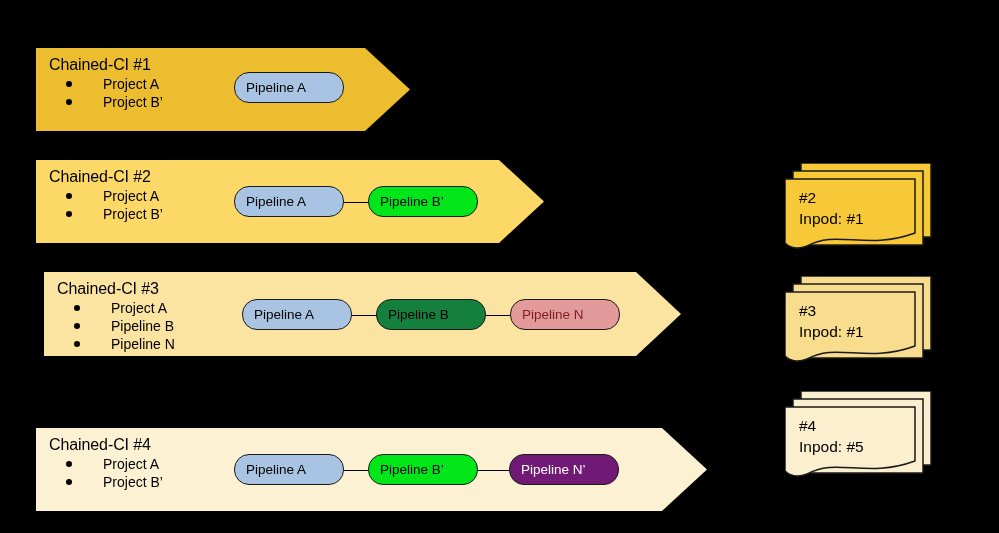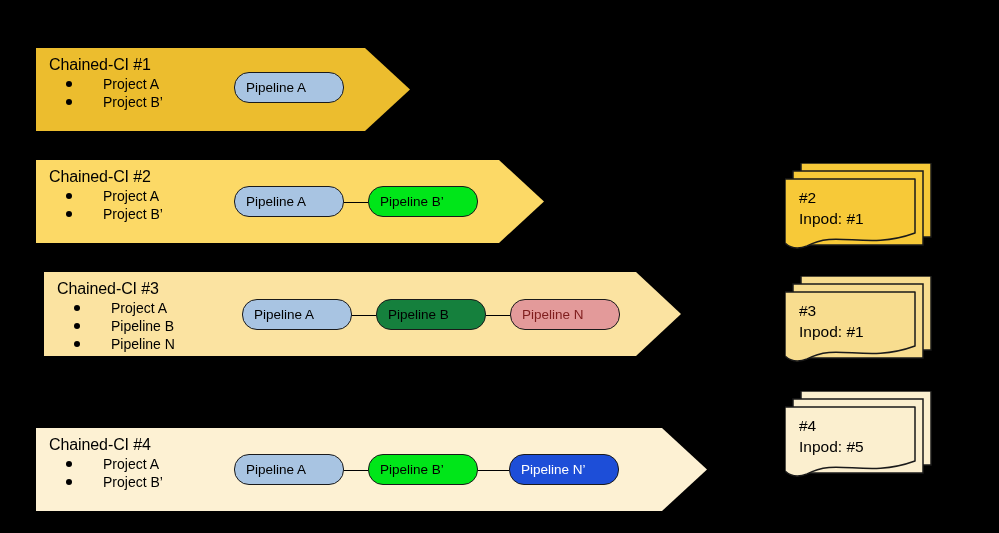--- a/index.html
+++ b/index.html
@@ -151,21 +151,21 @@
               <span class="dot"></span>
               <span class="btxt">Project B’</span>
             </li>
           </ul>
         </div>
         <div class="chips">
           <div class="chip" style="left: 198px; top: 26px; width: 110px; height: 31px; background: rgb(168, 196, 226); color: rgb(0, 0, 0);">Pipeline A</div>
           <div class="connector" style="left: 308px; top: 41.5px; width: 24px;"></div>
           <div class="chip" style="left: 332px; top: 26px; width: 110px; height: 31px; background: rgb(0, 230, 25); color: rgb(0, 0, 0);">Pipeline B’</div>
           <div class="connector" style="left: 442px; top: 41.5px; width: 31px;"></div>
-          <div class="chip" style="left: 473px; top: 26px; width: 110px; height: 31px; background: #1d4ed8; color: rgb(255, 255, 255);">Pipeline N’</div>
+          <div class="chip" style="left: 473px; top: 26px; width: 110px; height: 31px; background: #701a75; color: rgb(255, 255, 255);">Pipeline N’</div>
         </div>
       </div>
     </div>
   <div id="notes-host">
       <div class="note" style="left: 785px; top: 163px; width: 150px; height: 102px;">
         <svg width="152" height="104">
           <rect x="16" y="0" width="130" height="74" fill="#f7c938" stroke="#1a1a1a" stroke-width="1.5"></rect>
           <rect x="8" y="8" width="130" height="74" fill="#f7c938" stroke="#1a1a1a" stroke-width="1.5"></rect>
           <path d="M0,16 L130,16 L130,70 C80.6,88 52,66 22.1,83 C11.7,87 5.2,85 0,80 Z" fill="#f7c938" stroke="#1a1a1a" stroke-width="1.5" stroke-linejoin="round"></path>
         </svg>

